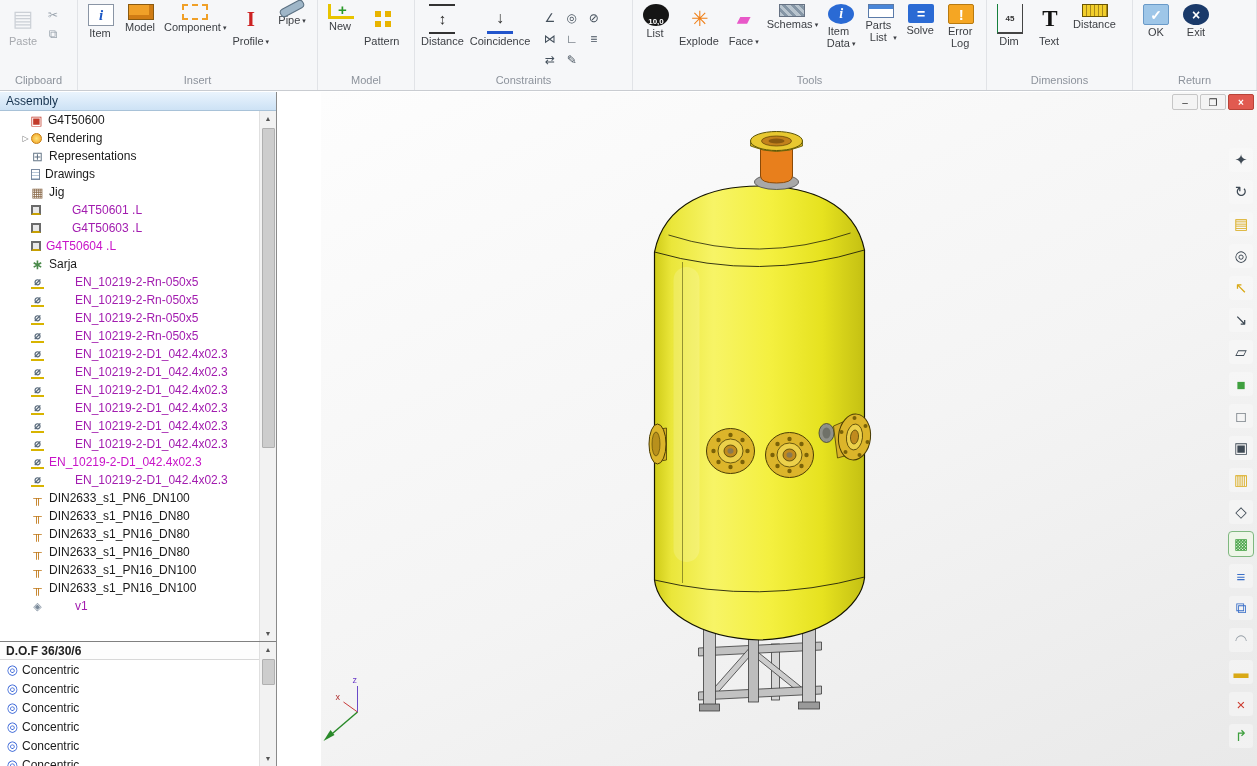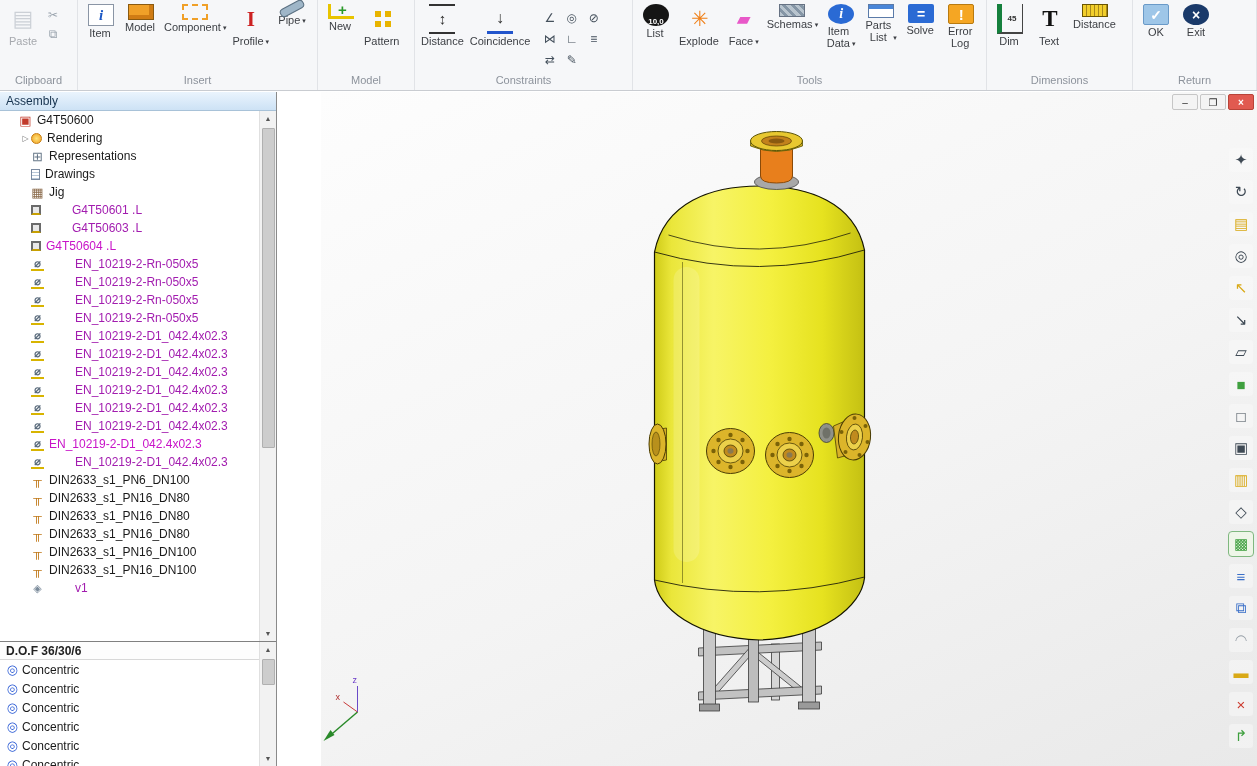--- a/index.html
+++ b/index.html
@@ -46,35 +46,35 @@
   [data-icon="explode"]::before{content:"✳";color:#f08018;font-size:21px;}
   [data-icon="face"]::before{content:"▰";color:#e858c8;font-size:18px;}
   [data-icon="schemas"]{width:17px;height:13px;background:repeating-linear-gradient(45deg,#b8c4ce 0 3px,#8596a6 3px 6px);border:1px solid #667283;}
   [data-icon="itemdata"]{width:20px;height:20px;border-radius:50%;background:#2a6ad4;}
   [data-icon="itemdata"]::before{content:"i";font-family:"Liberation Serif",serif;font-style:italic;font-weight:bold;color:#fff;font-size:14px;}
   [data-icon="partslist"]{width:18px;height:14px;border:1px solid #5a7aa8;background:linear-gradient(#4a86d8 0 4px,#fff 4px),repeating-linear-gradient(#fff 0 3px,#d0d8e8 3px 4px);}
   [data-icon="solve"]{width:19px;height:19px;background:#2a6ad4;border-radius:2px;color:#fff;}
   [data-icon="solve"]::before{content:"=";font-weight:bold;font-size:14px;}
   [data-icon="errorlog"]{width:17px;height:20px;background:#f5a623;border:1px solid #b87a10;border-radius:2px;color:#fff;}
   [data-icon="errorlog"]::before{content:"!";font-weight:bold;font-size:15px;}
-  [data-icon="dim"]{border-bottom:2px solid #444;border-left:5px solid #15803d;border-right:1px solid #444;padding:0 3px;color:#333;}
+  [data-icon="dim"]{border-bottom:2px solid #444;border-left:1px solid #15803d;border-right:1px solid #444;padding:0 3px;color:#333;}
   [data-icon="text"]::before{content:"T";font-family:"Liberation Serif",serif;font-weight:bold;font-size:23px;color:#111;}
   [data-icon="ruler"]{width:26px;height:13px;background:repeating-linear-gradient(to right,#f2cf2c 0 3px,#a8881a 3px 4px);border:1px solid #6a5500;}
   [data-icon="ok"]{width:21px;height:21px;background:#9ec6e8;border:1px solid #6a9ac8;border-radius:2px;color:#fff;}
   [data-icon="ok"]::before{content:"✓";font-weight:bold;font-size:14px;}
   [data-icon="exit"]{width:21px;height:21px;background:#1a3a6a;border-radius:50%;color:#fff;}
   [data-icon="exit"]::before{content:"×";font-weight:bold;font-size:14px;}
 
   
   .panel{position:absolute;left:0;top:92px;width:277px;bottom:0;border-right:1px solid #8a8a8a;display:flex;flex-direction:column;background:#fff;}
   .panel-header{height:19px;flex:none;background:linear-gradient(#eaf4fd,#cde2f5);border-bottom:1px solid #a8c2d8;font-size:12px;padding:2px 0 0 6px;color:#15324e;}
   .tree-wrap{height:530px;flex:none;display:flex;}
   .tree{flex:1;overflow:hidden;}
   .tree-row{height:18px;display:flex;align-items:center;font-size:12px;white-space:nowrap;}
-  .tree-row[data-level="0"]{padding-left:8px;}
+  .tree-row[data-level="0"]{padding-left:19px;}
   .tree-row[data-level="1"]{padding-left:20px;}
   .arrow{width:11px;flex:none;font-size:8px;color:#7a7a7a;text-align:center;}
   .tlabel{margin-left:2px;}
   [data-color="blue"]{color:#a21caf;margin-left:28px;}
   [data-color="magenta"]{color:#c813c8;}
   [data-color="black"]{color:#1a1a1a;}
   .ticon{display:inline-flex;align-items:center;justify-content:center;width:13px;height:13px;margin-right:3px;font-size:11px;line-height:13px;flex:none;}
   [data-ticon="asm"]::before{content:"▣";color:#c23a2a;font-size:13px;}
   [data-ticon="sun"]{width:11px;height:11px;border-radius:50%;background:radial-gradient(#ffe27a,#f0a01e);border:1px solid #c87d10;}
   [data-ticon="doc"]{width:9px;height:11px;background:repeating-linear-gradient(to bottom,#fff 0 2px,#b8c8d8 2px 3px);border:1px solid #7a8aa0;}
@@ -447,20 +447,25 @@
           <span class="ticon" data-ticon="part"></span>
           <span class="tlabel" data-color="blue">G4T50603 .L</span>
         </div>
           <div class="tree-row" data-level="1">
           <span class="arrow"></span>
           <span class="ticon" data-ticon="part"></span>
           <span class="tlabel" data-color="magenta">G4T50604 .L</span>
         </div>
           <div class="tree-row" data-level="1">
           <span class="arrow"></span>
+          <span class="ticon" data-ticon="series"></span>
+          <span class="tlabel" data-color="black">Sarja</span>
+        </div>
+          <div class="tree-row" data-level="1">
+          <span class="arrow"></span>
           <span class="ticon" data-ticon="pipe"></span>
           <span class="tlabel" data-color="blue">EN_10219-2-Rn-050x5</span>
         </div>
           <div class="tree-row" data-level="1">
           <span class="arrow"></span>
           <span class="ticon" data-ticon="pipe"></span>
           <span class="tlabel" data-color="blue">EN_10219-2-Rn-050x5</span>
         </div>
           <div class="tree-row" data-level="1">
           <span class="arrow"></span>

